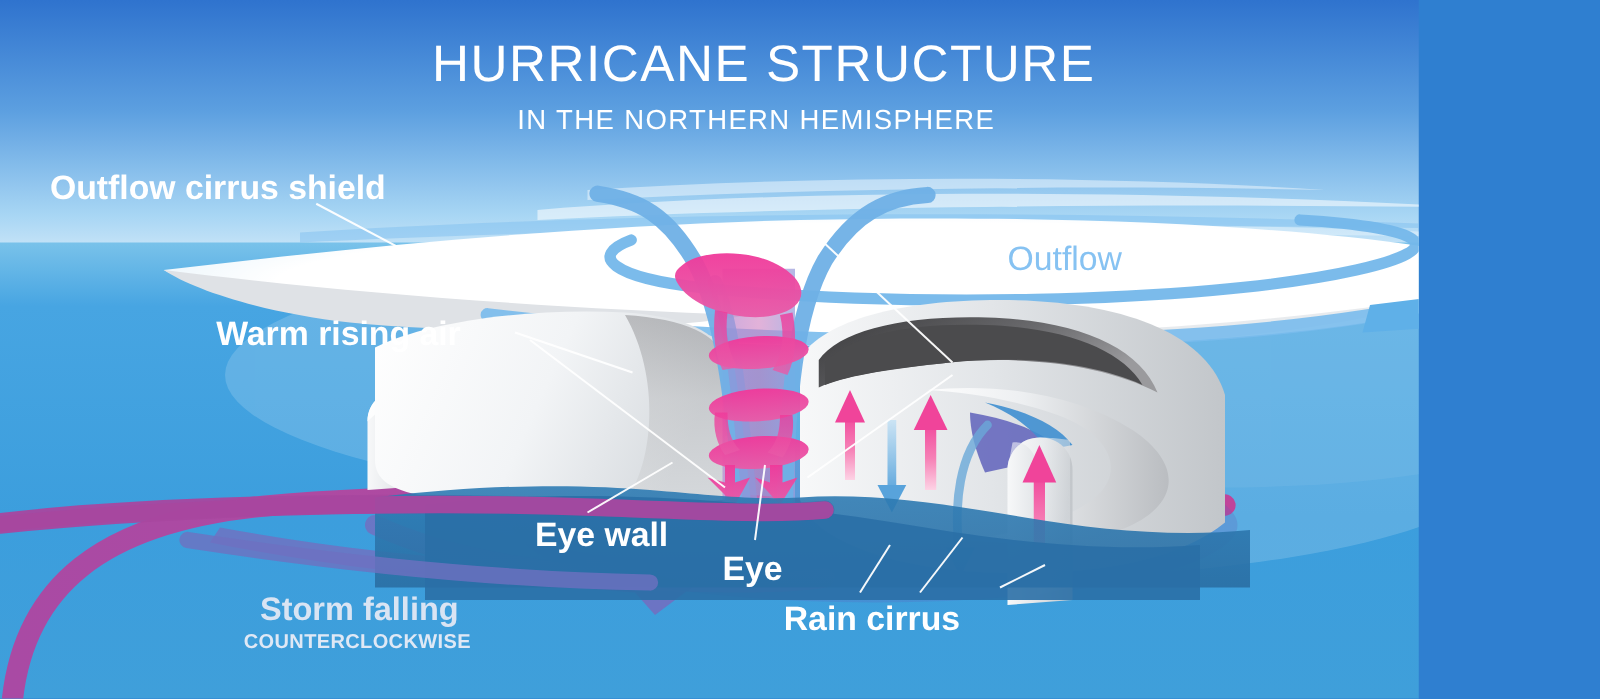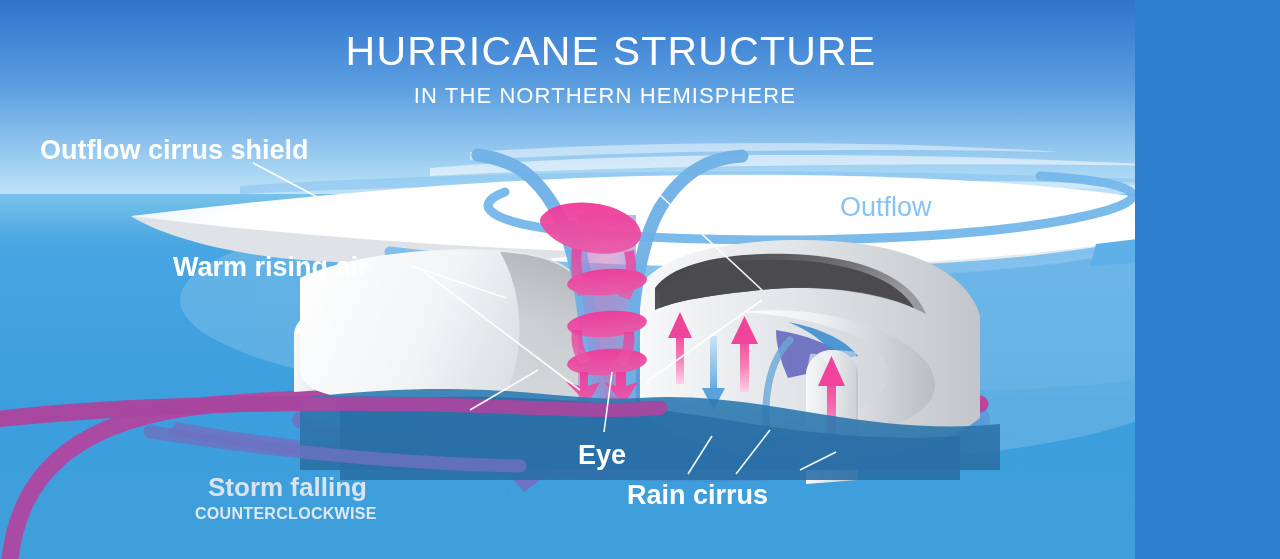--- a/index.html
+++ b/index.html
@@ -6,21 +6,21 @@
   html,body{margin:0;padding:0;background:#2f7fd0;}
   #stage{
     position:relative;width:1135px;height:559px;overflow:hidden;
     font-family:"Liberation Sans", sans-serif;
   }
   #stage svg.layer{position:absolute;left:0;top:0;width:1280px;height:559px;}
   .lbl{position:absolute;color:#ffffff;white-space:nowrap;line-height:1.05;}
   .title{font-size:41px;letter-spacing:1.2px;font-weight:400;}
   .subtitle{font-size:22px;letter-spacing:1.1px;font-weight:400;}
   .big{font-size:27px;font-weight:600;}
-  .outflow-lbl{font-size:27px;font-weight:400;color:#86c2f2;margin-left:34px;}
+  .outflow-lbl{font-size:27px;font-weight:400;color:#86c2f2;}
   .rot1{font-size:26px;font-weight:600;color:#d9e4f3;}
   .rot2{font-size:16px;font-weight:600;color:#dfe8f5;letter-spacing:.3px;}
   .ctr{transform:translateX(-50%);text-align:center;}
 </style>
 </head>
 <body>
 
 <div id="stage">
 
   <svg class="layer" viewBox="0 0 1280 559" preserveAspectRatio="none">
@@ -293,20 +293,21 @@
   <div class="lbl title ctr" style="left:611px;top:30px;">HURRICANE STRUCTURE</div>
   <div class="lbl subtitle ctr" style="left:605px;top:84px;">IN THE NORTHERN HEMISPHERE</div>
 
   <div class="lbl big" style="left:40px;top:136px;">Outflow cirrus shield</div>
 
   <div class="lbl big" style="left:173px;top:253px;">Warm rising air</div>
 
   <div class="lbl outflow-lbl" style="left:806px;top:193px;">Outflow</div>
 
 
+  <div class="lbl big" style="left:428px;top:414px;">Eye wall</div>
 
   <div class="lbl big" style="left:578px;top:441px;">Eye</div>
 
   <div class="lbl big" style="left:627px;top:481px;">Rain cirrus</div>
 
   <div class="lbl rot1" style="left:208px;top:474px;">Storm falling</div>
   <div class="lbl rot2" style="left:195px;top:506px;">COUNTERCLOCKWISE</div>
 
 </div>
 

